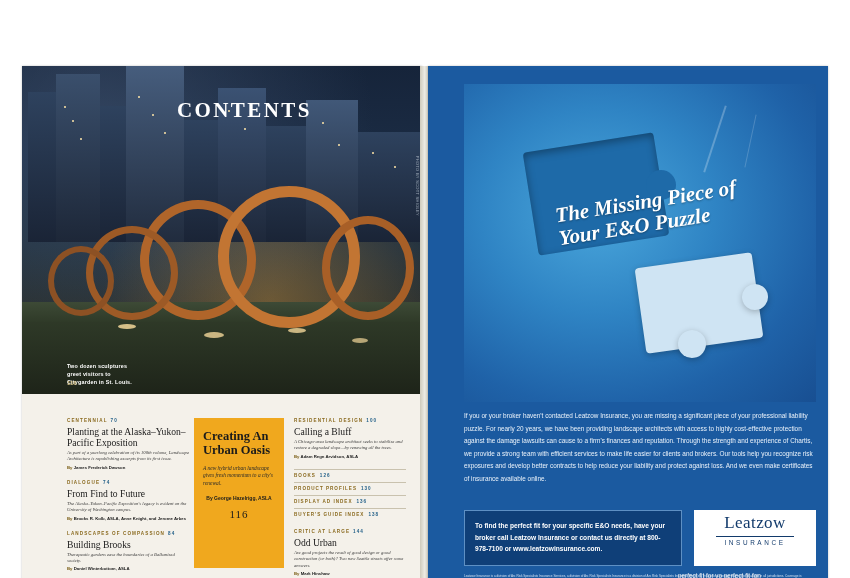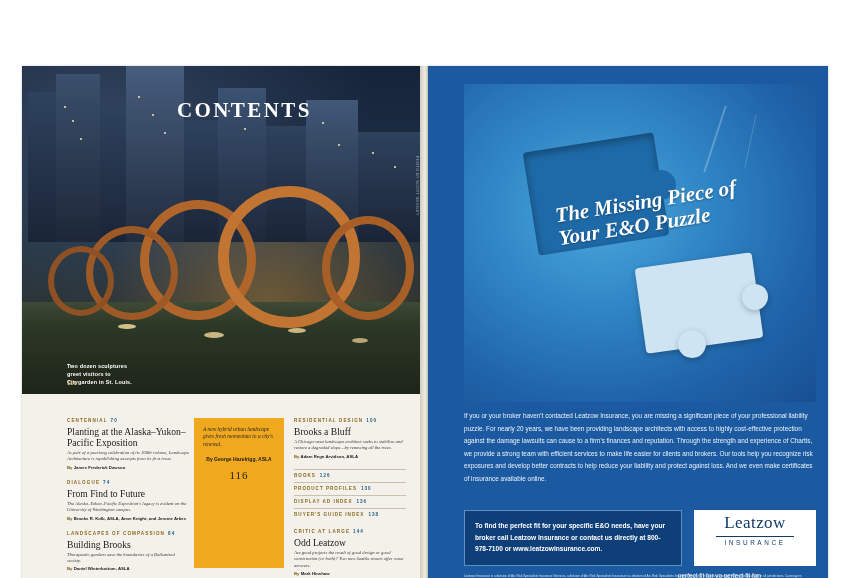--- a/index.html
+++ b/index.html
@@ -304,21 +304,21 @@
             <span class="name">Daniel Winterbottom, ASLA</span>
           </div>
         </div>
       </div>
 
       <div class="col" id="col-right">
         <div class="entry">
           <div class="kicker">
             <span>RESIDENTIAL DESIGN</span><span class="pg">100</span>
           </div>
-          <div class="art-title">Brooks a Bluff</div>
+          <div class="art-title">Calling a Bluff</div>
           <div class="dek">A Chicago-area landscape architect seeks to stabilize and restore a degraded slope—by renewing all the trees.</div>
           <div class="byline">
             <span>By</span>
             <span class="name">Adam Regn Arvidson, ASLA</span>
           </div>
         </div>
 
         <div class="smallrow">
           <span>BOOKS</span><span class="pg">126</span>
         </div>
@@ -329,38 +329,39 @@
           <span>DISPLAY AD INDEX</span><span class="pg">136</span>
         </div>
         <div class="smallrow">
           <span>BUYER'S GUIDE INDEX</span><span class="pg">138</span>
         </div>
 
         <div class="entry" style="margin-top:8px;">
           <div class="kicker">
             <span>CRITIC AT LARGE</span><span class="pg">144</span>
           </div>
-          <div class="art-title">Odd Leatzow</div>
+          <div class="art-title">Odd Urban</div>
           <div class="dek">Are good projects the result of good design or good construction (or both)? Two new Seattle streets offer some answers.</div>
           <div class="byline">
             <span>By</span>
             <span class="name">Mark Hinshaw</span>
           </div>
         </div>
       </div>
 
       <div id="folio">
         <span class="num">6</span>
         <span>Landscape Architecture</span>
         <span style="margin-left:4px;">APRIL 2010</span>
       </div>
       <div id="watermark">Find more magazines at www.magazinesdownload.com</div>
     </div>
 
     <div id="goldbox">
+      <div class="gb-title">Creating An Urban Oasis</div>
       <div class="gb-dek">A new hybrid urban landscape gives fresh momentum to a city's renewal.</div>
       <div class="gb-by">By George Hazelrigg, ASLA</div>
       <div class="gb-pg">116</div>
     </div>
   </div>
 
   <div id="gutter"></div>
 
   <div id="right-page">
 

